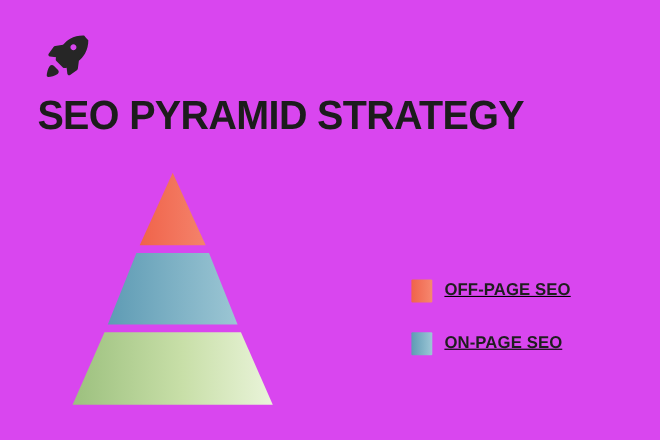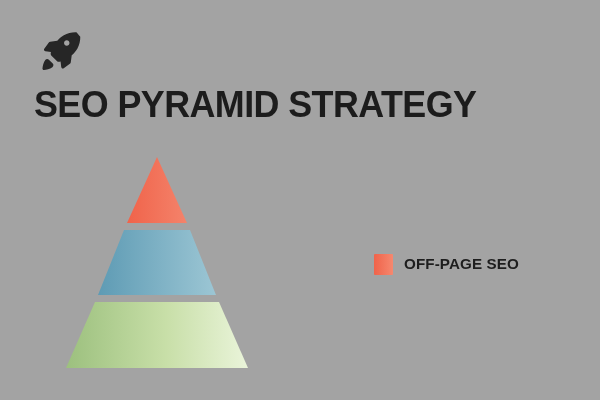--- a/index.html
+++ b/index.html
@@ -10,21 +10,21 @@
     width: 600px;
     height: 400px;
     background: #ffffff;
     font-family: "Liberation Sans", sans-serif;
     overflow: hidden;
   }
   #infographic {
     position: relative;
     width: 600px;
     height: 400px;
-    background: #a3a3a3;
+    background: #d946ef;
   }
 
   
   #header {
     position: absolute;
     left: 34px;
     top: 28px;
     width: 520px;
   }
   #rocket-icon {
@@ -64,20 +64,21 @@
   #legend {
     position: absolute;
     left: 374px;
     top: 240px;
     width: 210px;
   }
   .legend-item {
     display: flex;
     align-items: center;
     height: 48px;
+    text-decoration: underline;
   }
   .legend-swatch {
     width: 19px;
     height: 21px;
     flex: 0 0 19px;
     border-radius: 1px;
   }
   .legend-label {
     margin-left: 11px;
     font-family: "Liberation Sans", sans-serif;
@@ -138,17 +139,21 @@
     </svg>
   </div>
 
   <div id="legend">
 
     <div class="legend-item">
       <span class="legend-swatch" style="background:linear-gradient(90deg,#F0634A,#F6886F);"></span>
       <span class="legend-label">OFF-PAGE SEO</span>
     </div>
 
+    <div class="legend-item">
+      <span class="legend-swatch" style="background:linear-gradient(90deg,#5E9BB4,#9DC7D6);"></span>
+      <span class="legend-label">ON-PAGE SEO</span>
+    </div>
 
 
   </div>
 
 </div>
 
 </body></html>

